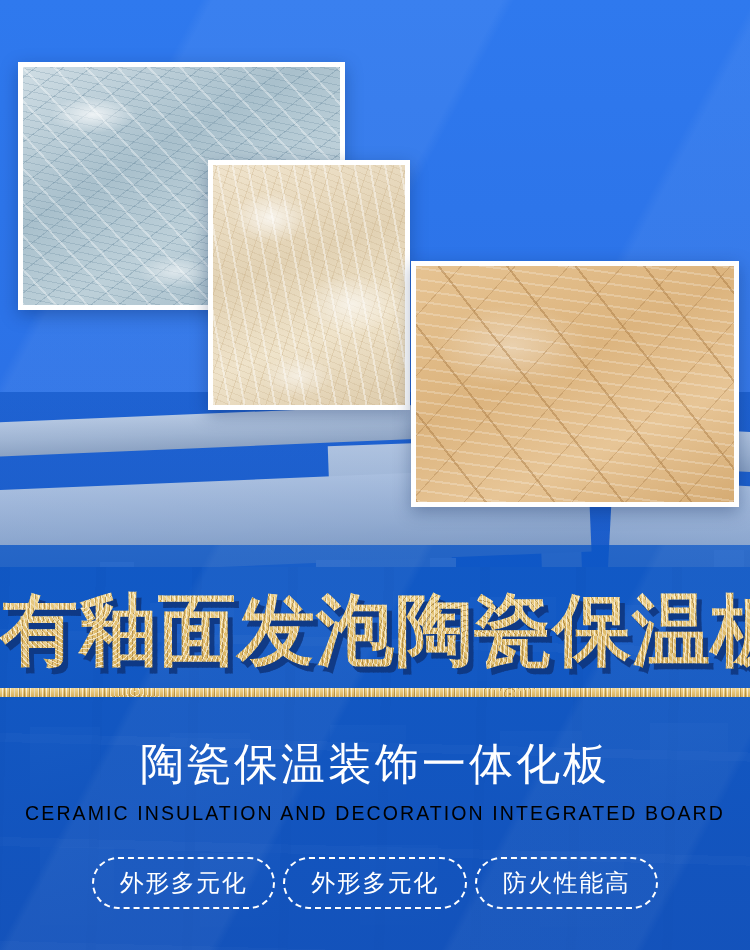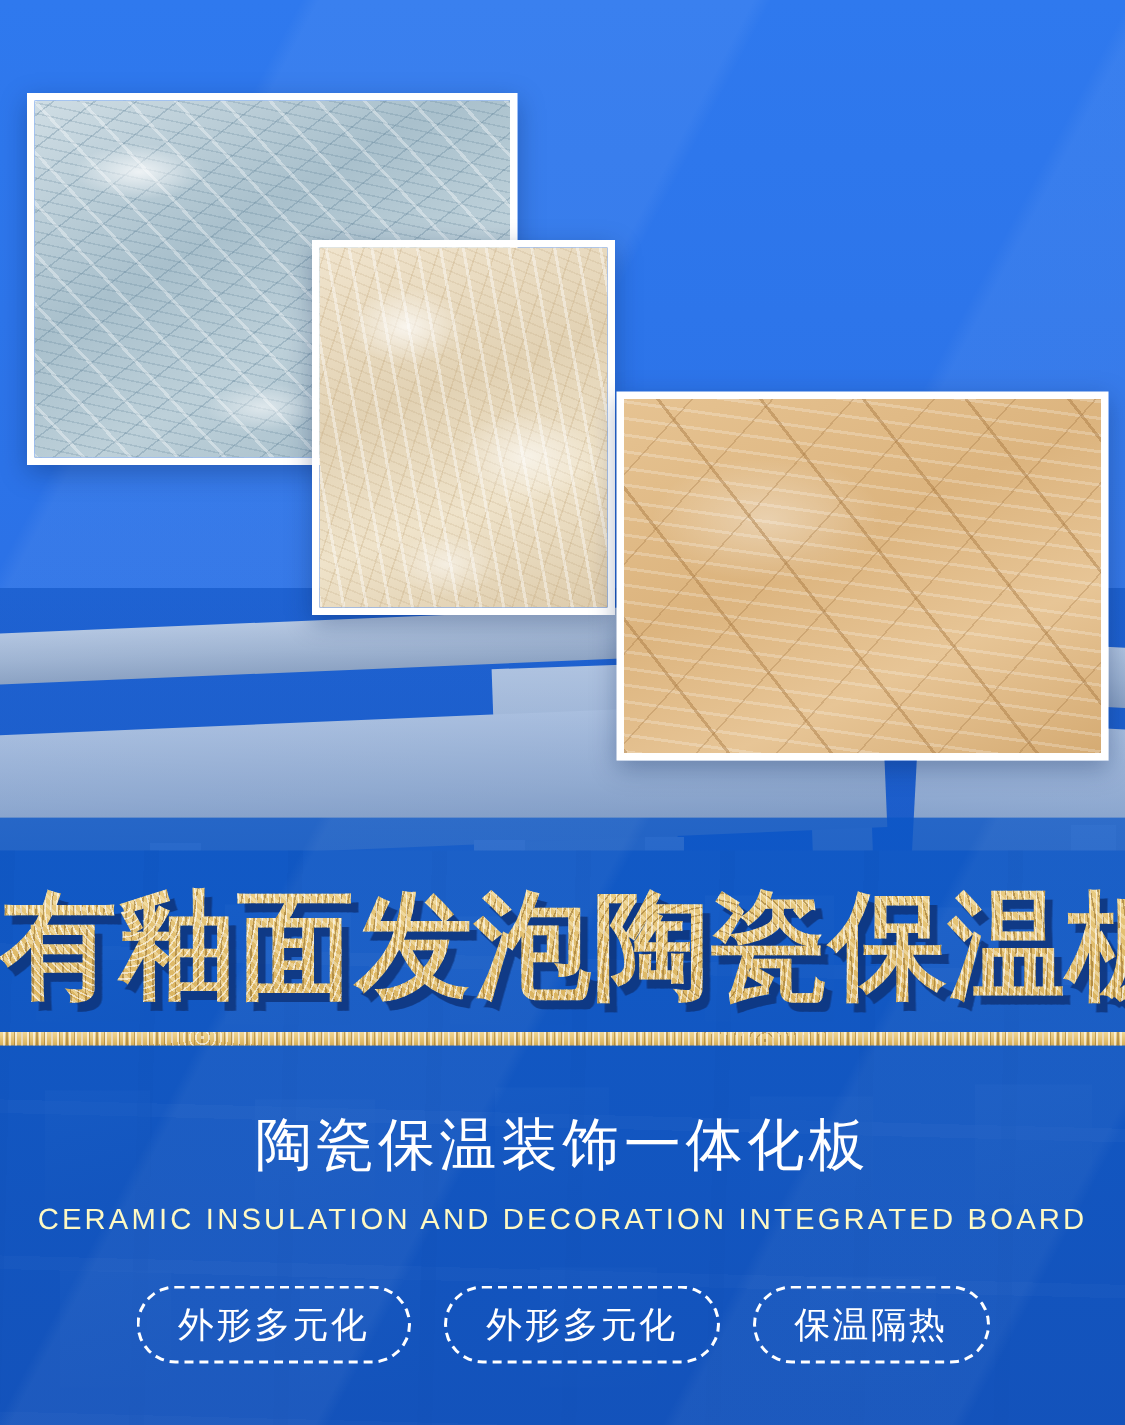--- a/index.html
+++ b/index.html
@@ -199,43 +199,43 @@
     background-image:
       repeating-radial-gradient(circle at 18% 40%, rgba(255,255,255,0.62) 0 1px, rgba(255,255,255,0) 1px 4px),
       repeating-radial-gradient(circle at 68% 66%, rgba(140,100,32,0.48) 0 1px, rgba(140,100,32,0) 1px 5px),
       linear-gradient(180deg,#f0d796 0%, #e2bf6f 60%, #d4ae5c 100%);
   }
 
   
   #subtitle-cn {
     position:absolute; left:0; right:0; top:738px;
     text-align:center;
-    font-size:38px;
+    font-size:44px;
     font-weight:300;
     letter-spacing:3px;
     color:#ffffff;
     line-height:52px;
     white-space:nowrap;
   }
   #subtitle-en {
     position:absolute; left:0; right:0; top:800px;
     text-align:center;
     font-size:19.5px;
     font-weight:400;
     letter-spacing:2.1px;
-    color:#fef9c3;
+    color:#000000;
     line-height:26px;
     white-space:nowrap;
   }
 
   
   #feature-pills {
     position:absolute; left:0; right:0; top:857px;
     display:flex; justify-content:center; align-items:center;
-    gap:22px;
+    gap:8px;
   }
   .pill {
     height:52px;
     padding:0 26px;
     display:flex; align-items:center; justify-content:center;
     border:2px dashed #ffffff;
     border-radius:30px;
     color:#ffffff;
     font-size:24px;
     font-weight:400;
@@ -299,16 +299,16 @@
   <div id="main-title" class="sand">有釉面发泡陶瓷保温板</div>
 
   <div id="gold-divider"></div>
 
   <div id="subtitle-cn">陶瓷保温装饰一体化板</div>
   <div id="subtitle-en">CERAMIC INSULATION AND DECORATION INTEGRATED BOARD</div>
 
   <div id="feature-pills">
     <div class="pill">外形多元化</div>
     <div class="pill">外形多元化</div>
-    <div class="pill">保温隔热</div>
+    <div class="pill">防火性能高</div>
   </div>
 
 </div>
 
 </body></html>

